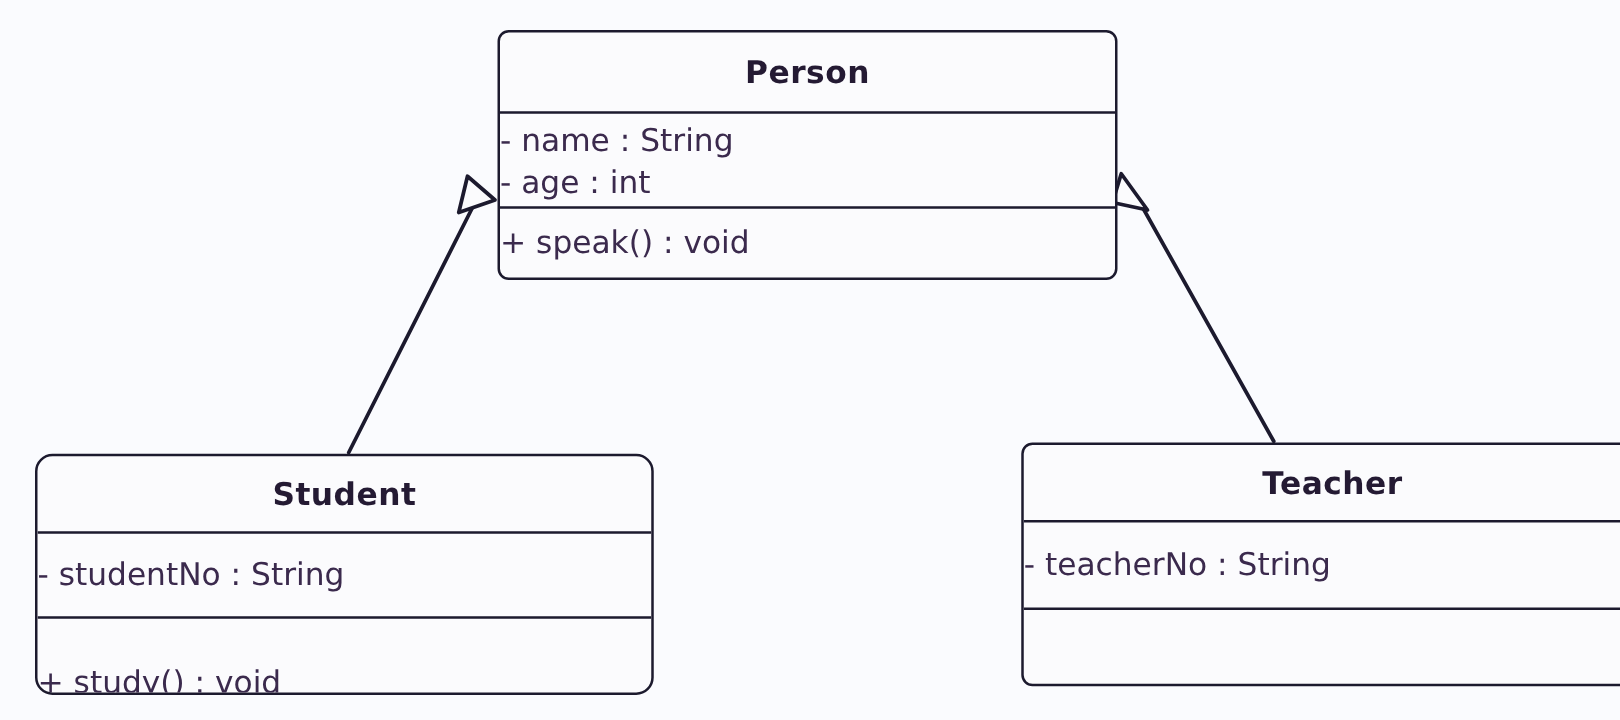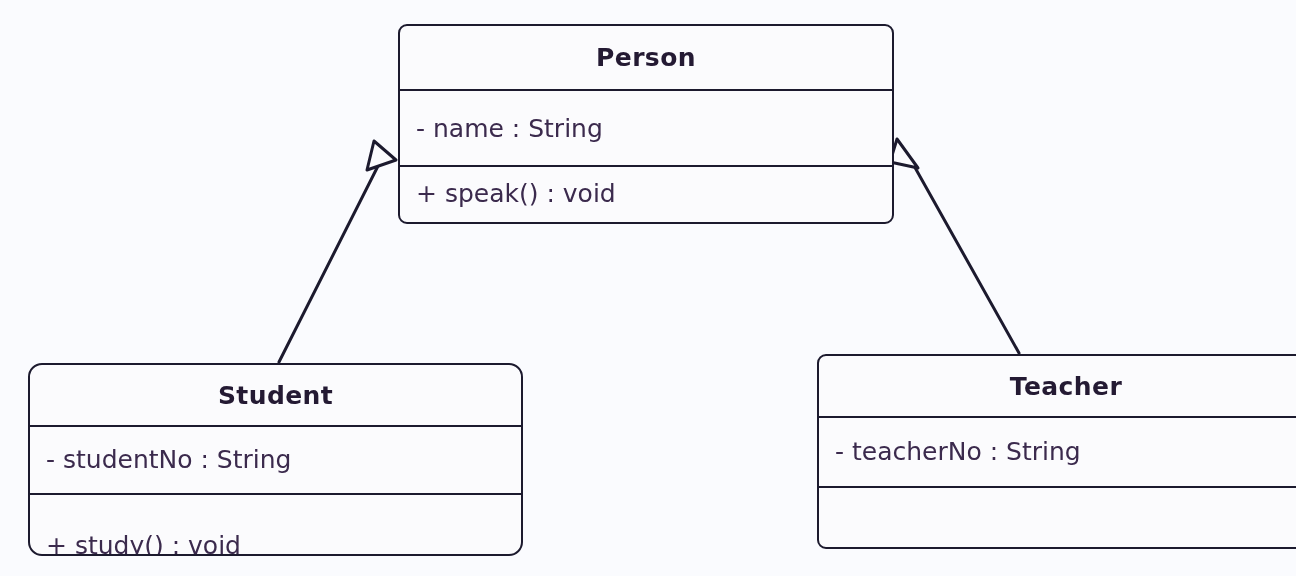--- a/index.html
+++ b/index.html
@@ -40,21 +40,20 @@
     border-bottom: 2.5px solid #1c1a2e;
     color: #241a33;
     font-weight: bold;
     letter-spacing: 0.4px;
   }
   .uml-section {
     box-sizing: border-box;
     display: flex;
     flex-direction: column;
     justify-content: center;
-    padding-left: 16px;
   }
   .uml-section.divided {
     border-bottom: 2.5px solid #1c1a2e;
   }
   .uml-member {
     color: #3b2a4d;
     white-space: nowrap;
     line-height: 1.25;
   }
 
@@ -97,20 +96,21 @@
     <g>
       <line x1="1019" y1="353" x2="913" y2="164" stroke="#1c1a2e" stroke-width="3" stroke-linecap="round"></line>
       <polygon points="897,139 918,168 890,162" fill="#fbfbfd" stroke="#1c1a2e" stroke-width="3" stroke-linejoin="round"></polygon>
     </g>
   </svg>
 
   <div class="uml-class" id="class-person">
     <div class="uml-name-row">Person</div>
     <div class="uml-section attrs divided">
       <div class="uml-member">- name : String</div>
+      <div class="uml-member">- age : int</div>
     </div>
     <div class="uml-section ops">
       <div class="uml-member">+ speak() : void</div>
     </div>
   </div>
 
   <div class="uml-class" id="class-student">
     <div class="uml-name-row">Student</div>
     <div class="uml-section attrs divided">
       <div class="uml-member">- studentNo : String</div>

